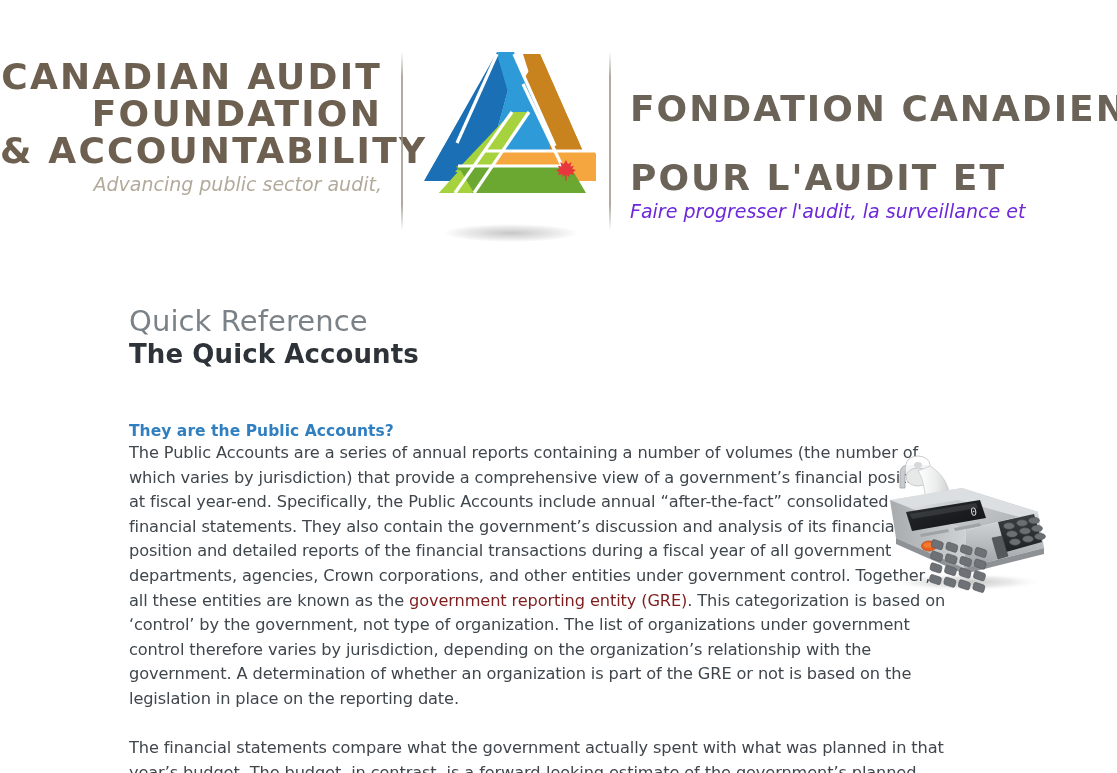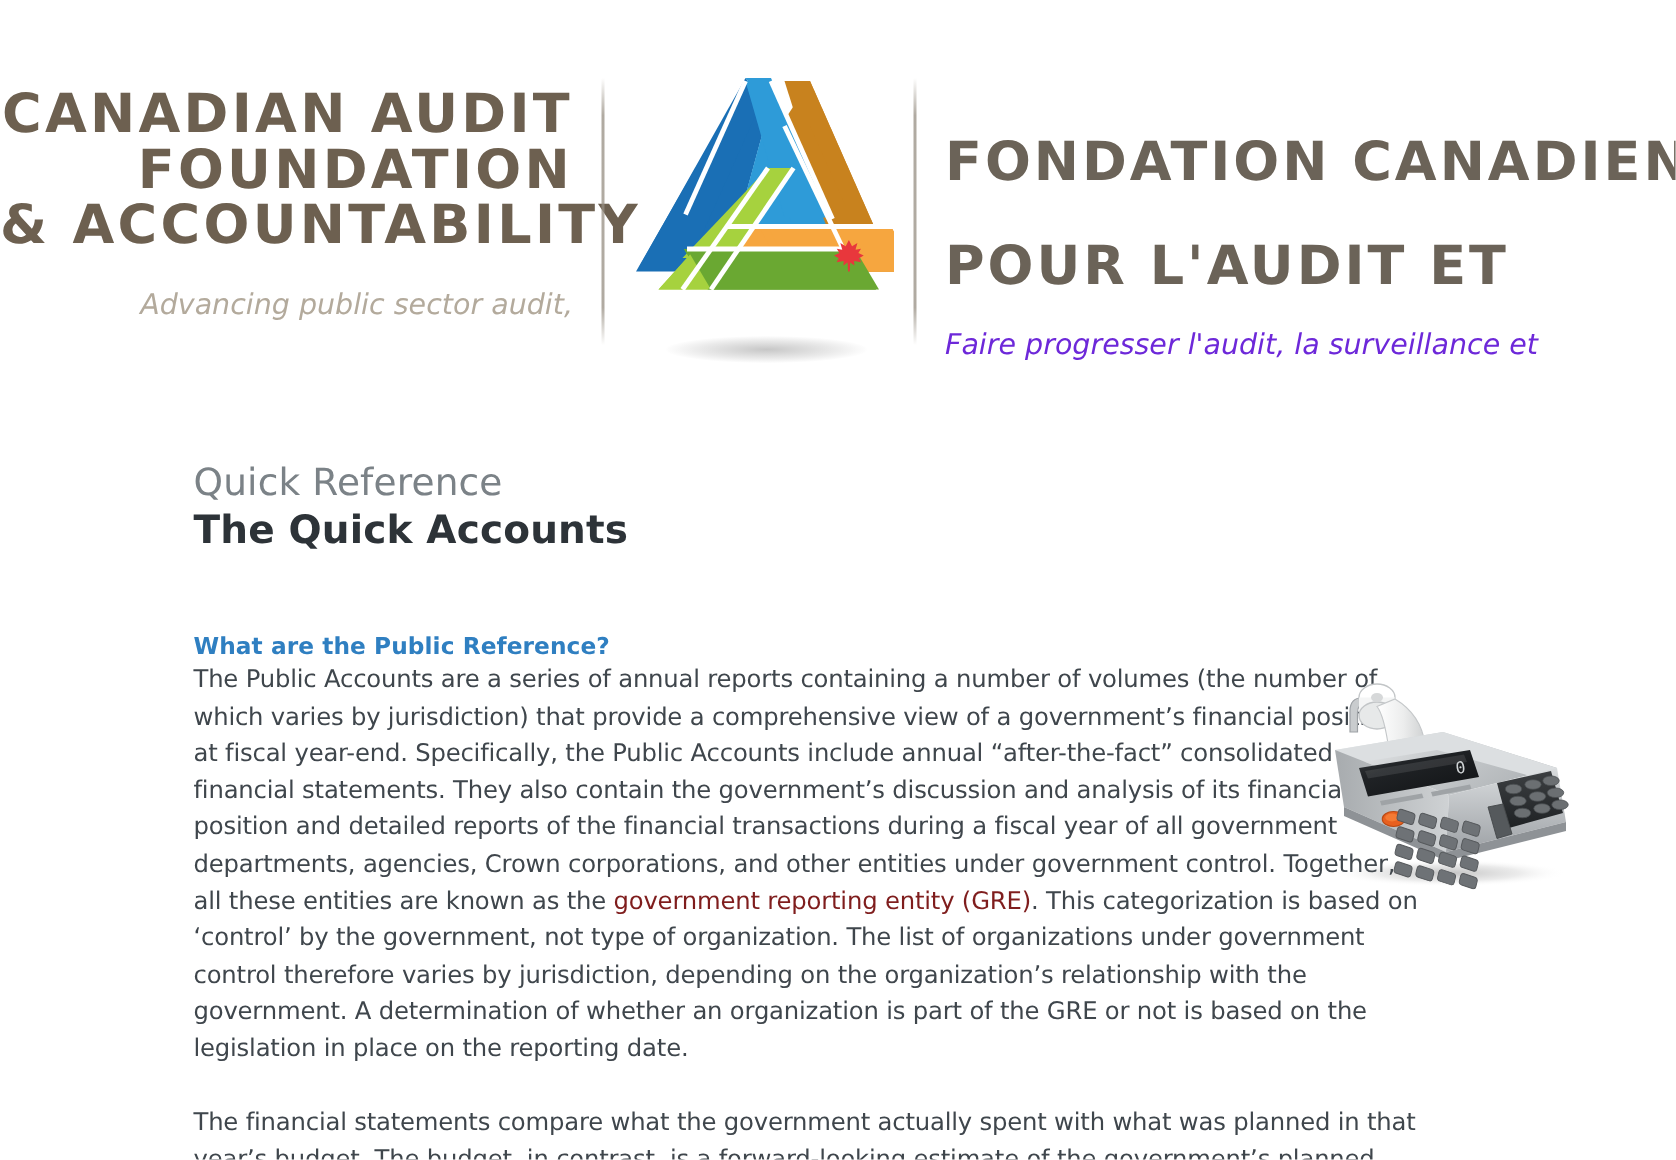--- a/index.html
+++ b/index.html
@@ -53,21 +53,21 @@
     letter-spacing: 2.0px;
     margin-top: 32px;
   }
 
   .brand-tagline {
     font-family: "DejaVu Sans", "Liberation Sans", sans-serif;
     font-style: italic;
     font-size: 19px;
     color: #b3aa9c;
     line-height: 24px;
-    margin-top: 22px;
+    margin-top: 3px;
     white-space: nowrap;
   }
   .brand-right .brand-tagline {
     color: #6d28d9;
   }
 
   
   .divider {
     position: absolute;
     top: 52px;
@@ -106,21 +106,21 @@
   
   .doc {
     position: absolute;
     left: 129px;
     top: 306px;
     width: 860px;
   }
 
   .title-kicker {
     font-family: "DejaVu Sans", "Liberation Sans", sans-serif;
-    font-size: 25px;
+    font-size: 29px;
     font-weight: 400;
     color: #7b8287;
     line-height: 31px;
     letter-spacing: 0.1px;
   }
   .title-main {
     font-family: "DejaVu Sans", "Liberation Sans", sans-serif;
     font-size: 26px;
     font-weight: 700;
     color: #2d3338;
@@ -249,21 +249,21 @@
     <div class="brand-line">POUR L'AUDIT ET</div>
     <div class="brand-tagline">Faire progresser l'audit, la surveillance et</div>
   </div>
 </div>
 
 <div class="doc">
   <div class="title-kicker">Quick Reference</div>
   <div class="title-main">The Quick Accounts</div>
 
   <div class="section">
-    <div class="section-heading">What are the Public Reference?</div>
+    <div class="section-heading">They are the Public Accounts?</div>
 
     <p class="body-text para-1"><span>The Public Accounts are a series of annual reports containing a number of volumes (the number of which varies by jurisdiction) that provide a comprehensive view of a government’s financial position at fiscal year-end. Specifically, the Public Accounts include annual “after-the-fact” consolidated financial statements. They also contain the government’s discussion and analysis of its financial position and detailed reports of the financial transactions during a fiscal year of all government departments, agencies, Crown corporations, and other entities under government control. Together, all these entities are known as the </span><b>government reporting entity (GRE)</b><span>. This categorization is based on ‘control’ by the government, not type of organization. The list of organizations under government control therefore varies by jurisdiction, depending on the organization’s relationship with the government. A determination of whether an organization is part of the GRE or not is based on the legislation in place on the reporting date.</span></p>
 
     <p class="body-text para-2">The financial statements compare what the government actually spent with what was planned in that year’s budget. The budget, in contrast, is a forward-looking estimate of the government’s planned revenues and expenses, as authorized by the legislature.</p>
   </div>
 </div>
 
 <div class="calculator">
   <svg width="195" height="155" viewBox="0 0 195 155" xmlns="http://www.w3.org/2000/svg">
     <defs>

